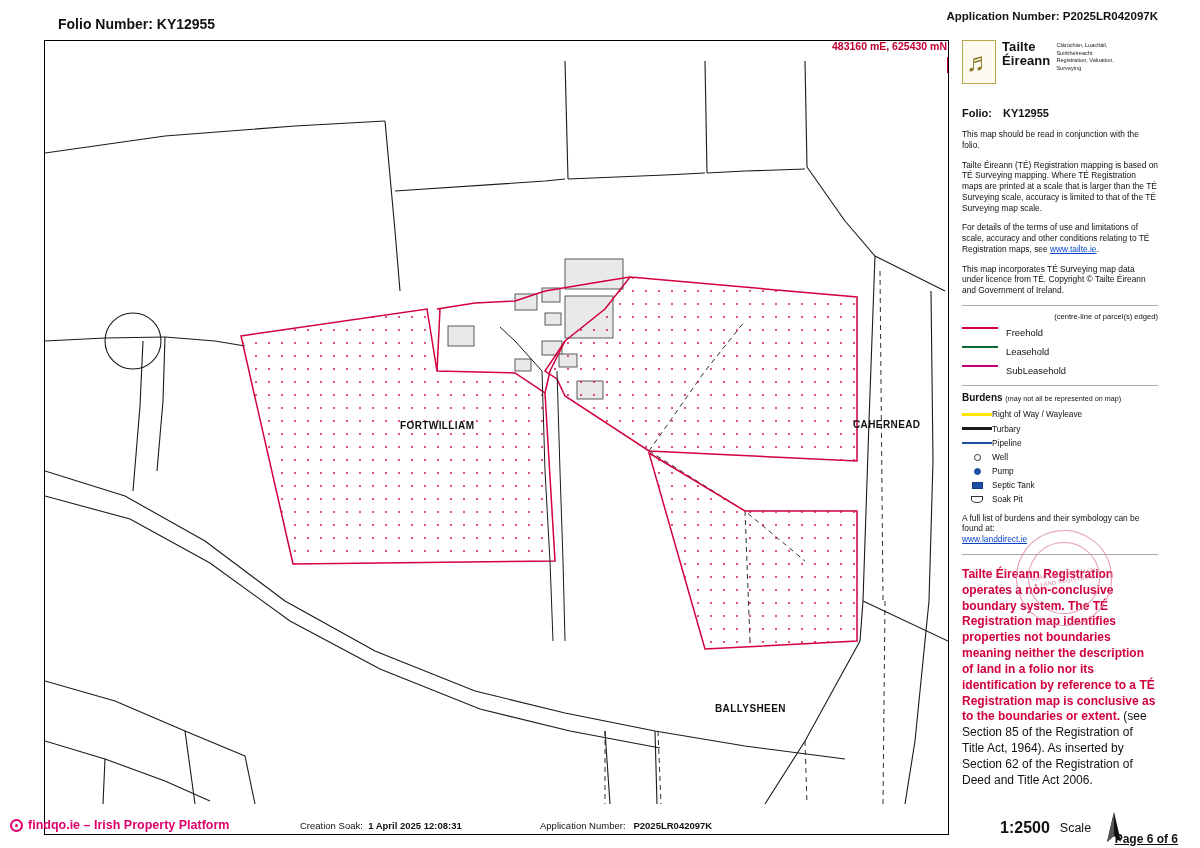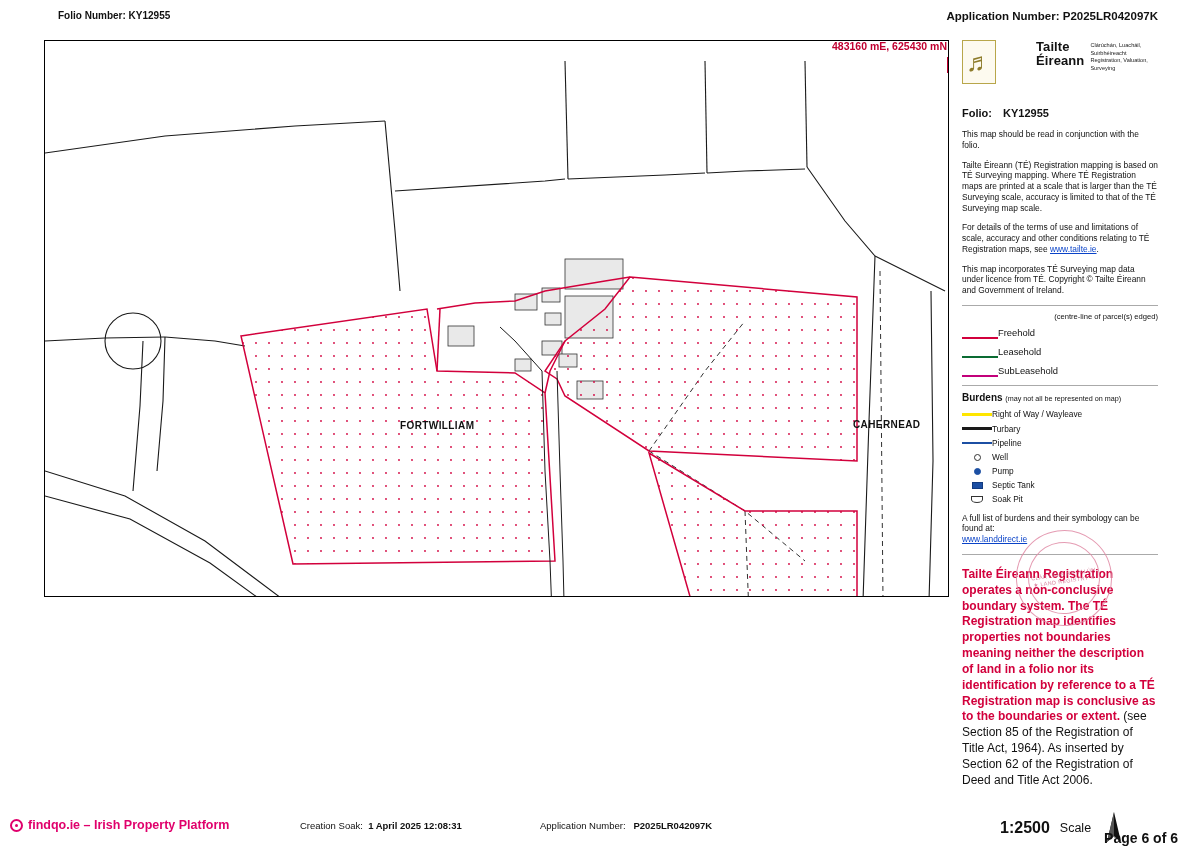--- a/index.html
+++ b/index.html
@@ -4,29 +4,29 @@
 <style>
   * { box-sizing: border-box; }
   html, body { margin:0; padding:0; }
   body {
     width:1200px; height:848px; background:#ffffff;
     font-family:"Liberation Sans", sans-serif;
     color:#111; position:relative; overflow:hidden;
   }
   
   .hdr-left {
-    position:absolute; left:58px; top:10px; font-size:10px; font-weight:bold;
+    position:absolute; left:58px; top:16px; font-size:14px; font-weight:bold;
   }
   .hdr-right {
     position:absolute; right:42px; top:10px; font-size:11.5px; font-weight:bold;
     text-align:right;
   }
   
   .map-frame {
-    position:absolute; left:44px; top:40px; width:905px; height:557px;
+    position:absolute; left:44px; top:40px; width:905px; height:795px;
     border:1px solid #000; background:#fff; overflow:hidden;
   }
   .coord-label {
     position:absolute; right:-2px; top:-2px;
     font-size:10.5px; color:#c00030; font-weight:bold;
     background:#fff; padding:1px 3px;
   }
   .coord-tick {
     position:absolute; right:0px; top:16px; width:1px; height:16px; background:#c00030;
   }
@@ -38,29 +38,29 @@
   .panel {
     position:absolute; left:962px; top:40px; width:196px; height:765px;
     font-size:8.6px; line-height:1.28; color:#111;
   }
   .logo-row { display:flex; align-items:flex-start; gap:6px; margin-bottom:10px; }
   .harp {
     width:34px; height:44px; border:1px solid #b8a64a; background:#fdfaef;
     display:flex; align-items:center; justify-content:center;
     color:#8d7b2a; font-size:26px; line-height:1;
   }
-  .brand-name { font-size:13px; font-weight:bold; line-height:1.04; letter-spacing:.1px;margin-left:34px;}
+  .brand-name { font-size:13px; font-weight:bold; line-height:1.04; letter-spacing:.1px;}
   .brand-sub { font-size:5.6px; line-height:1.36; margin-top:3px; color:#222; }
   .folio-line { font-size:11px; font-weight:bold; margin:22px 0 9px 0; }
   .folio-line span.num { font-weight:bold; margin-left:8px; }
   .p { margin:0 0 9px 0; font-size:8.4px; }
   .p a { color:#0a43c8; text-decoration:underline; }
   .divider { border-top:1px solid #aaa; margin:8px 0 6px; }
   .legend-caption { font-size:7.6px; text-align:right; margin-bottom:5px; }
-  .leg-row { display:flex; align-items:flex-end; gap:0; margin-bottom:7px; font-size:9.4px; }
+  .leg-row { display:flex; align-items:flex-start; gap:8px; margin-bottom:7px; font-size:9.4px; }
   .leg-swatch { width:36px; height:0; border-top:2px solid #000; flex:0 0 36px; }
   .burden-title { font-weight:bold; font-size:10px; margin:4px 0 5px 0; }
   .burden-title small { font-weight:normal; font-size:7.2px; }
   .b-row { display:flex; align-items:center; margin-bottom:3.5px; font-size:8.3px; }
   .b-swatch { width:30px; flex:0 0 30px; display:flex; align-items:center; justify-content:center; }
   .b-line { width:30px; height:3px; }
   .circ { width:7px; height:7px; border:1px solid #333; border-radius:50%; background:#fff; }
   .circ.filled { background:#1c4fa3; border-color:#1c4fa3; }
   .sq { width:11px; height:7px; background:#1c4fa3; border:1px solid #123b80; }
   .soak { width:12px; height:7px; border:1px solid #333; border-top:1px solid #333; border-radius:0 0 50% 50%; }
@@ -84,21 +84,21 @@
   .findqo .mark:after { content:""; position:absolute; left:3px; top:3px; width:3px; height:3px; background:#e0006c; border-radius:50%; }
   .f-creation { position:absolute; left:300px; top:12px; font-size:9.5px; }
   .f-app { position:absolute; left:540px; top:12px; font-size:9.5px; }
   .scale-box {
     position:absolute; right:20px; top:0px; width:180px; height:40px;
     display:flex; align-items:center; gap:10px;
   }
   .scale-txt { font-size:16px; font-weight:bold; }
   .scale-word { font-size:12.5px; }
   .np { width:26px; height:34px; position:relative; }
-  .page-no { position:absolute; right:22px; bottom:2px; font-size:14px; font-weight:bold; }
+  .page-no { position:absolute; right:22px; bottom:2px; font-size:12px; font-weight:bold;text-decoration:underline; }
   .lbl-strong { font-weight:bold; }
 </style>
 </head>
 <body>
 
 <div class="hdr-left">
   <span>Folio Number:</span>
   <span>KY12955</span>
 </div>
 <div class="hdr-right">

